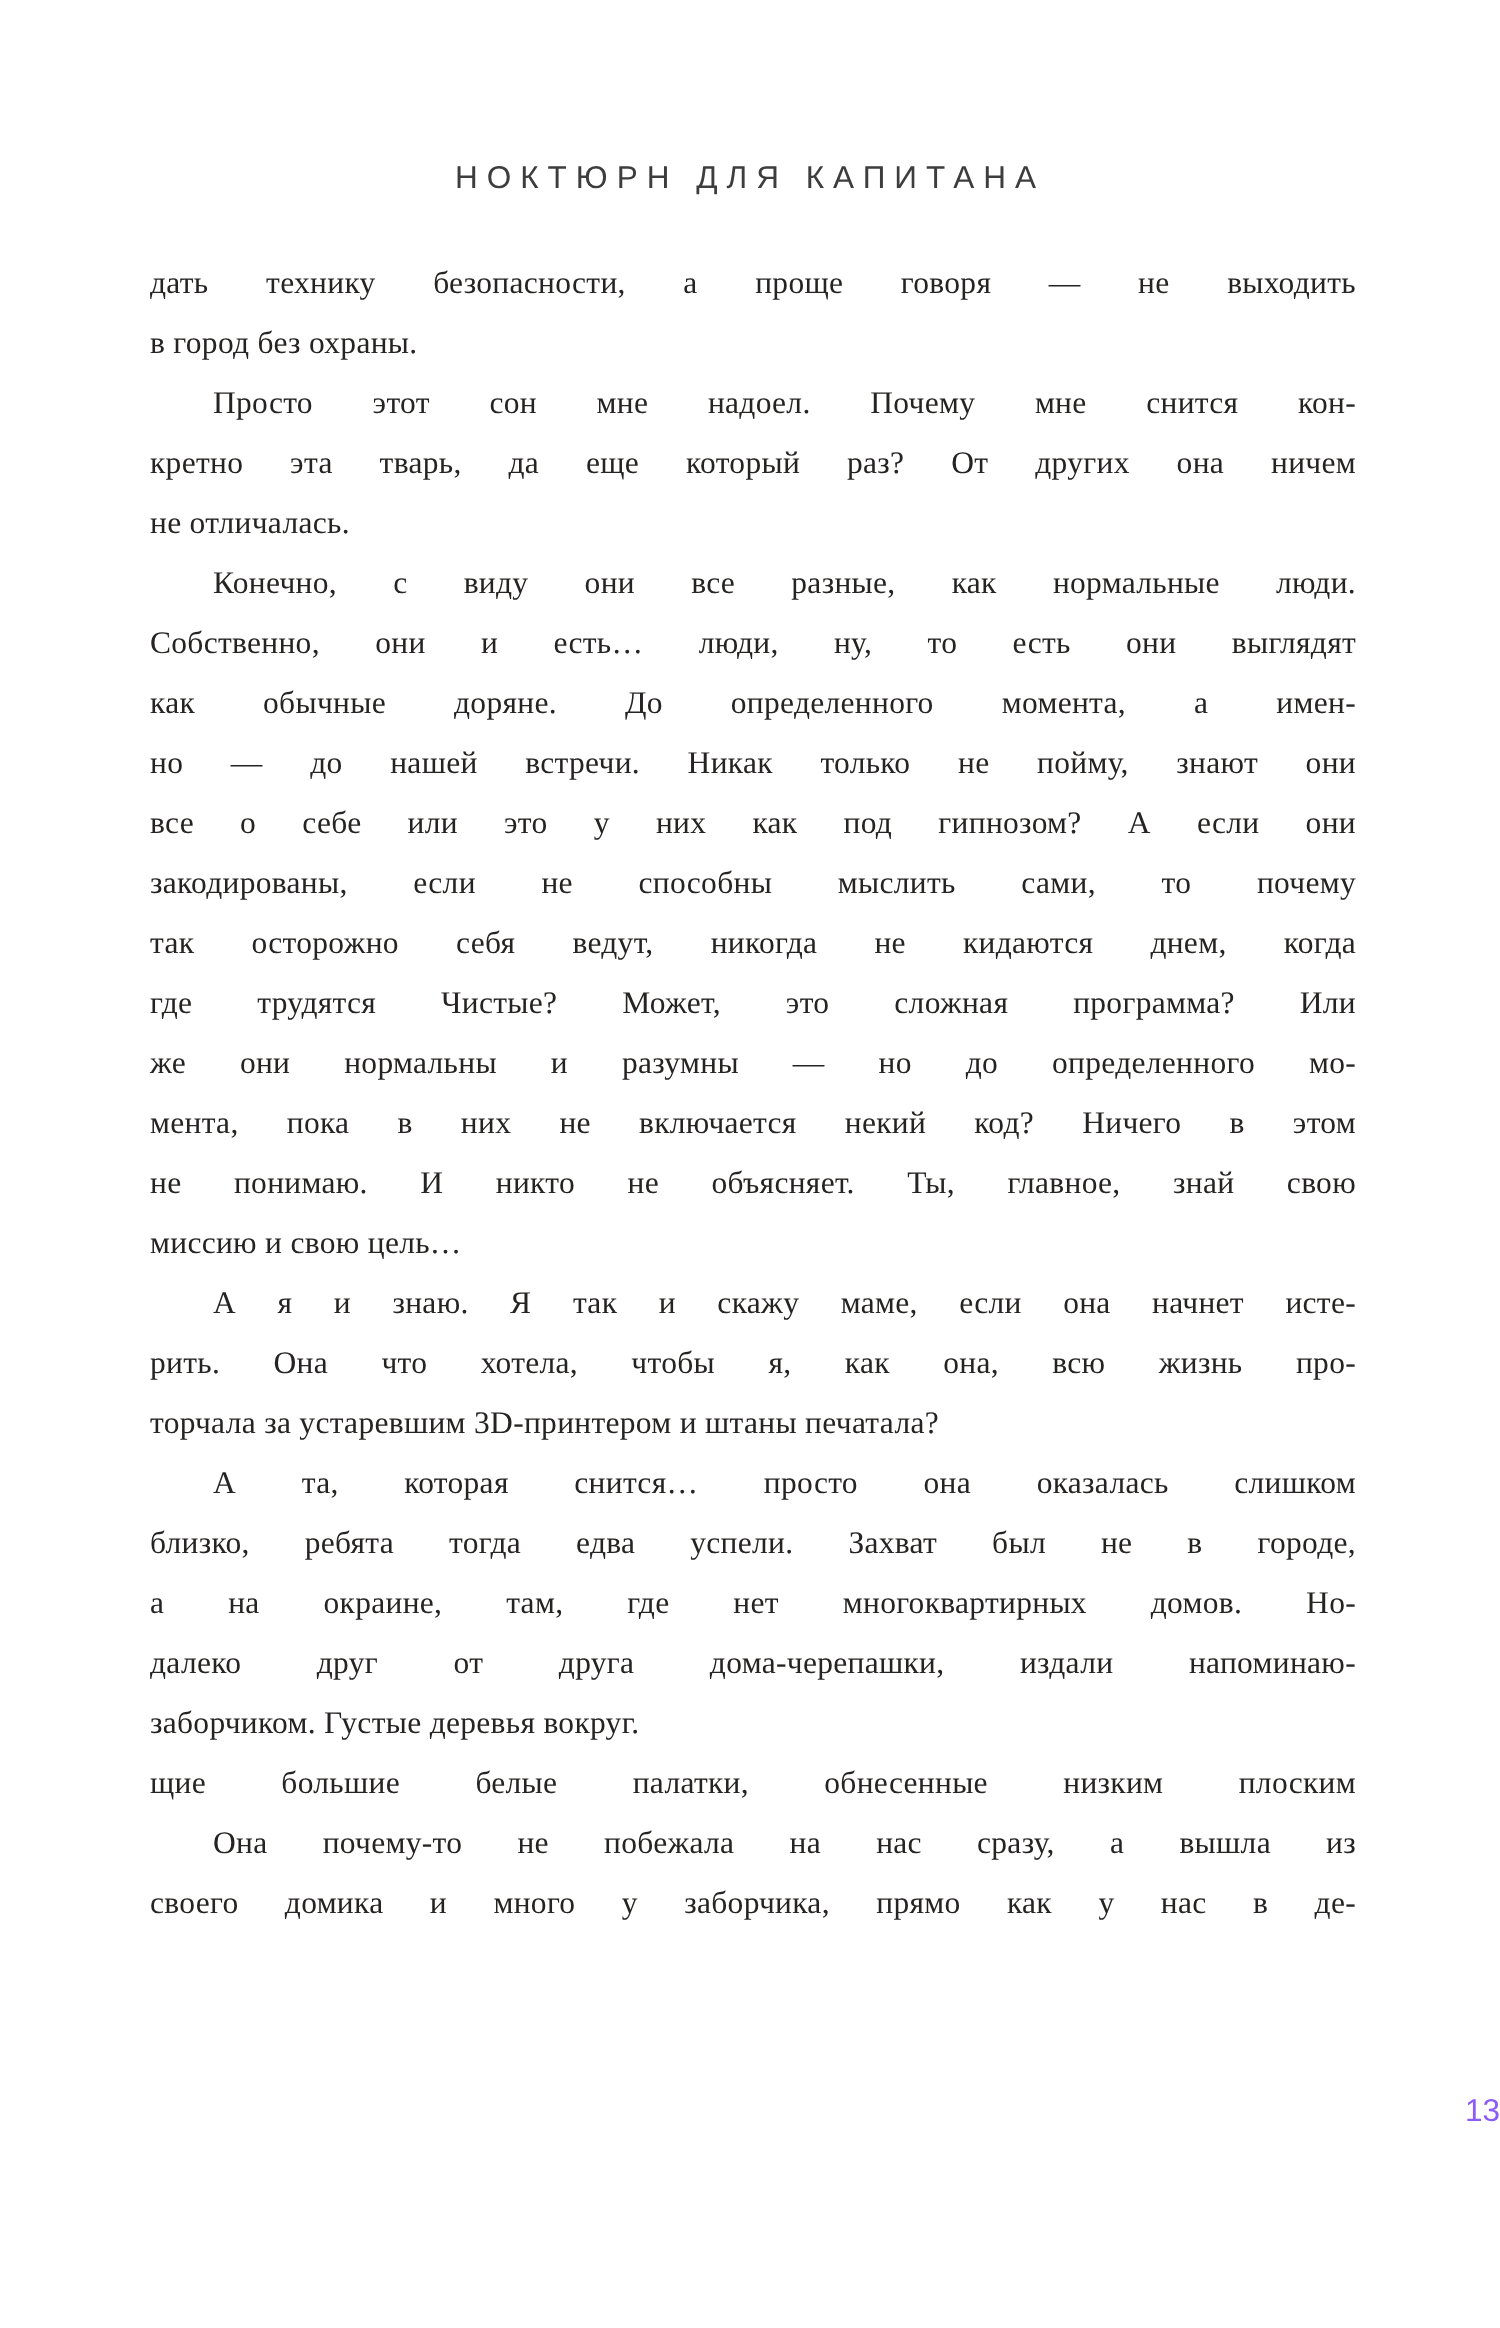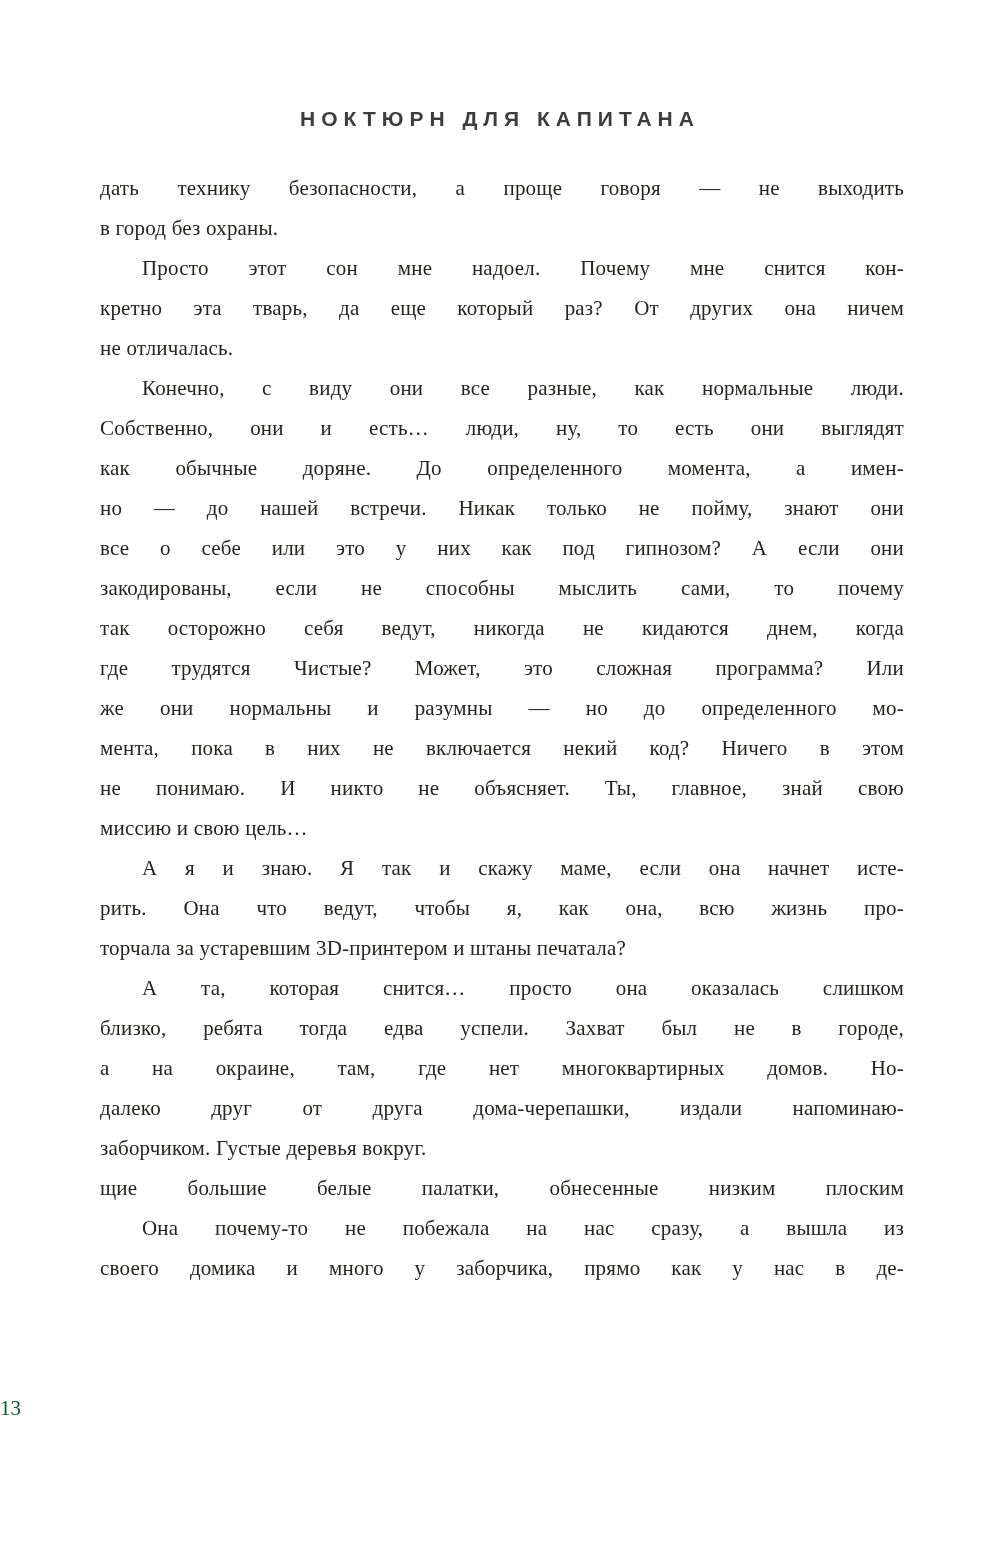--- a/index.html
+++ b/index.html
@@ -17,21 +17,21 @@
     overflow: hidden;
   }
   .running-header {
     position: absolute;
     top: 107px;
     left: 0;
     right: 0;
     text-align: center;
     font-family: "Liberation Sans", sans-serif;
     font-size: 21px;
-    font-weight: 700;
+    font-weight: 400;
     letter-spacing: 6px;
     color: #3d3d3d;
   }
   .body-text {
     position: absolute;
     top: 168px;
     left: 100px;
     width: 804px;
     font-size: 21px;
     line-height: 40px;
@@ -49,24 +49,24 @@
     text-align-last: left;
   }
   .line.indented {
     text-indent: 42px;
   }
   .page-number {
     position: absolute;
     top: 1396px;
     left: 0;
     right: 0;
-    text-align: left;
+    text-align: right;
     font-size: 21px;
-    color: #14532d;
-    font-family: Liberation Serif, serif;
+    color: #8b5cf6;
+    font-family: Liberation Sans, sans-serif;
   }
 </style>
 </head>
 <body>
 
 <div class="page">
   <div class="running-header">НОКТЮРН ДЛЯ КАПИТАНА</div>
 
   <div class="body-text" id="body-text">
       <div class="paragraph">
@@ -87,21 +87,21 @@
         <div class="line">закодированы, если не способны мыслить сами, то почему</div>
         <div class="line">так осторожно себя ведут, никогда не кидаются днем, когда</div>
         <div class="line">где трудятся Чистые? Может, это сложная программа? Или</div>
         <div class="line">же они нормальны и разумны — но до определенного мо-</div>
         <div class="line">мента, пока в них не включается некий код? Ничего в этом</div>
         <div class="line">не понимаю. И никто не объясняет. Ты, главное, знай свою</div>
         <div class="line para-end">миссию и свою цель…</div>
       </div>
       <div class="paragraph">
         <div class="line indented">А я и знаю. Я так и скажу маме, если она начнет исте-</div>
-        <div class="line">рить. Она что ведут, чтобы я, как она, всю жизнь про-</div>
+        <div class="line">рить. Она что хотела, чтобы я, как она, всю жизнь про-</div>
         <div class="line para-end">торчала за устаревшим 3D-принтером и штаны печатала?</div>
       </div>
       <div class="paragraph">
         <div class="line indented">А та, которая снится… просто она оказалась слишком</div>
         <div class="line">близко, ребята тогда едва успели. Захват был не в городе,</div>
         <div class="line">а на окраине, там, где нет многоквартирных домов. Но-</div>
         <div class="line">далеко друг от друга дома-черепашки, издали напоминаю-</div>
         <div class="line para-end">заборчиком. Густые деревья вокруг.</div>
         <div class="line">щие большие белые палатки, обнесенные низким плоским</div>
       </div>

